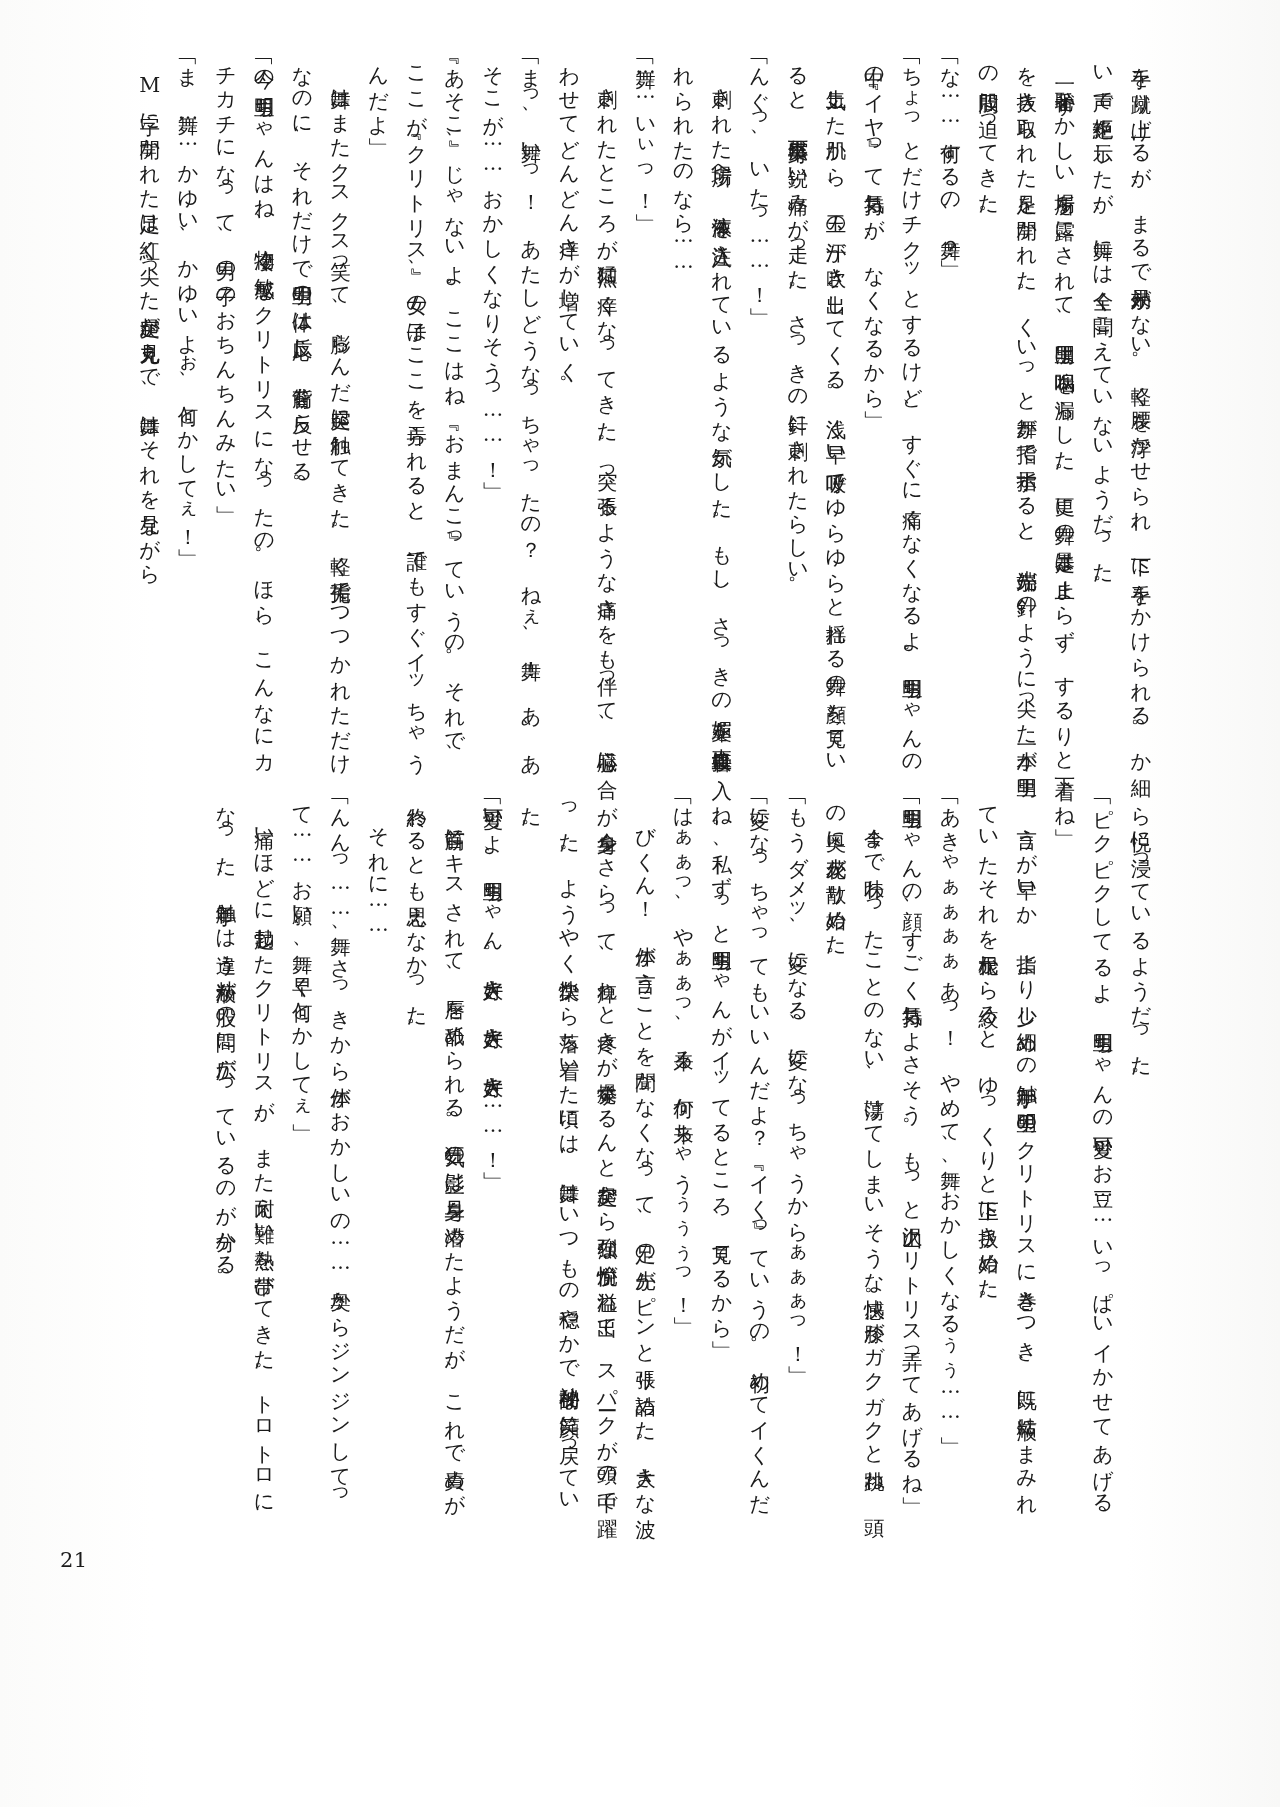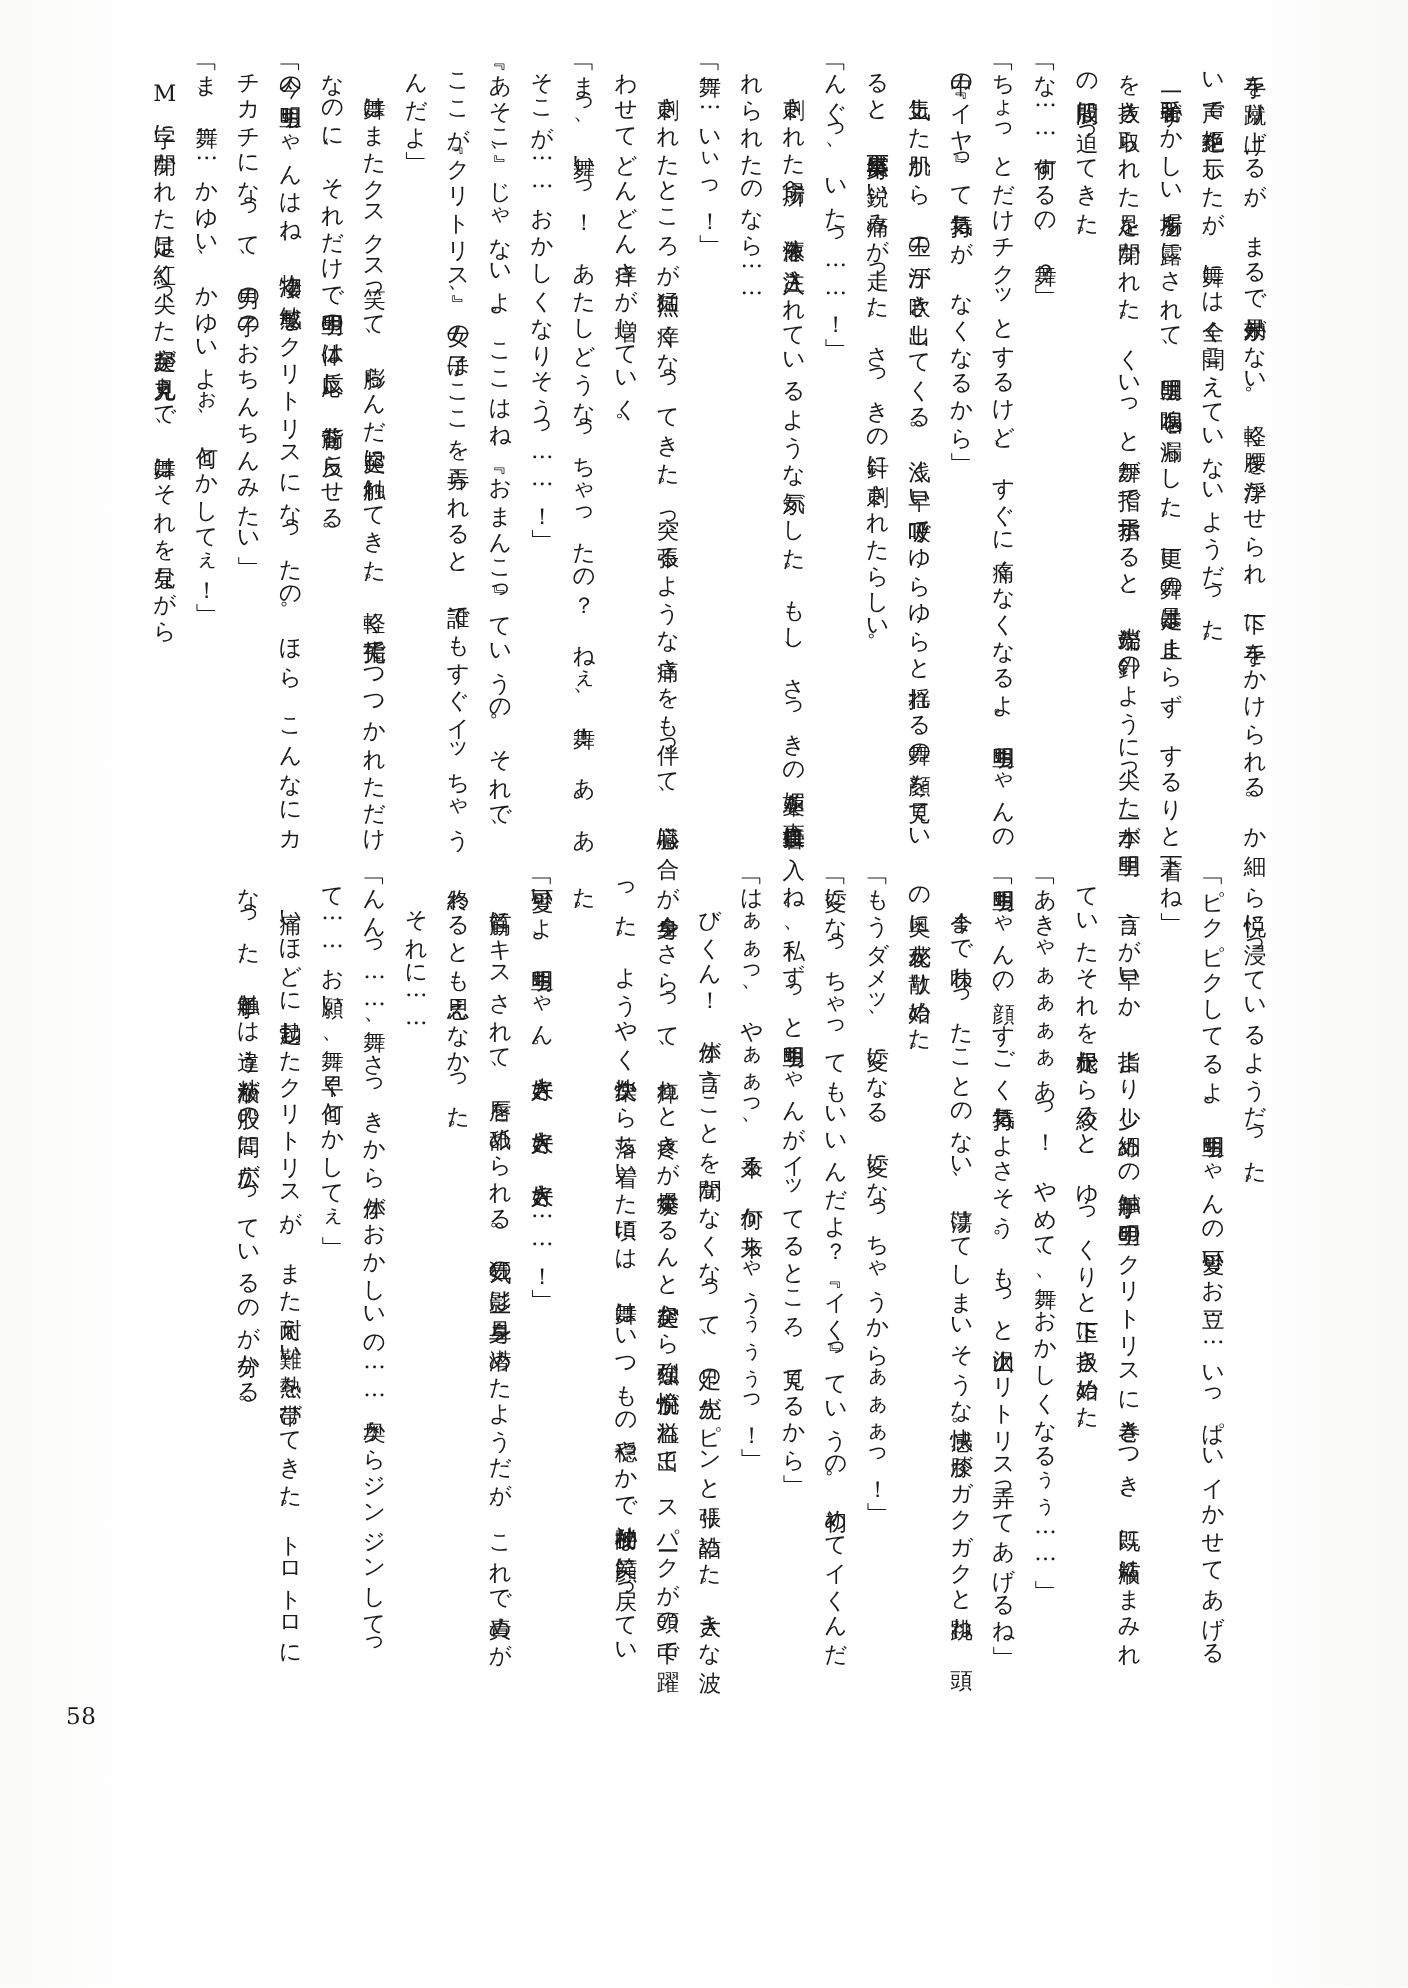--- a/index.html
+++ b/index.html
@@ -104,14 +104,14 @@
     <p class="noindent">「変になっちゃってもいいんだよ？　『イく』っていうの。初めてイくんだね。私、ずっと明里ちゃんがイッてるところ、見てるから」</p>
     <p class="noindent">「はぁぁっ、やぁぁっ、来る、何か来ちゃうぅぅぅっ！」</p>
     <p>びくん！　体が言うことを聞かなくなって、足の先がピンと張り詰めた。大きな波が全身をさらって、痺れと疼きが爆発するんと突起から強烈な愉悦が溢れ出て、スパークが頭の中で躍った。ようやく快楽から落ち着いた頃には、舞はいつもの穏やかで神秘的な笑顔に戻っていた。</p>
     <p class="noindent">「可愛いよ、明里ちゃん。大好き、大好き、大好き……！」</p>
     <p>首筋にキスされて、唇を舐められる。狂気の影は一旦身を潜めたようだが、これで責めが終わるとも思えなかった。</p>
     <p>それに……</p>
     <p class="noindent">「んんっ……舞、さっきから体がおかしいの……奥からジンジンしてって……お願い、舞、早く何とかしてぇ」</p>
     <p>痛いほどに勃起したクリトリスが、また耐え難い熱を帯びてきた。トロトロになった、触手とは違う粘液が股の間に広がっているのが分かる。</p>
   </div>
 
-  <div class="page-number">58</div>
+  <div class="page-number">21</div>
 </div>
 
 </body></html>

